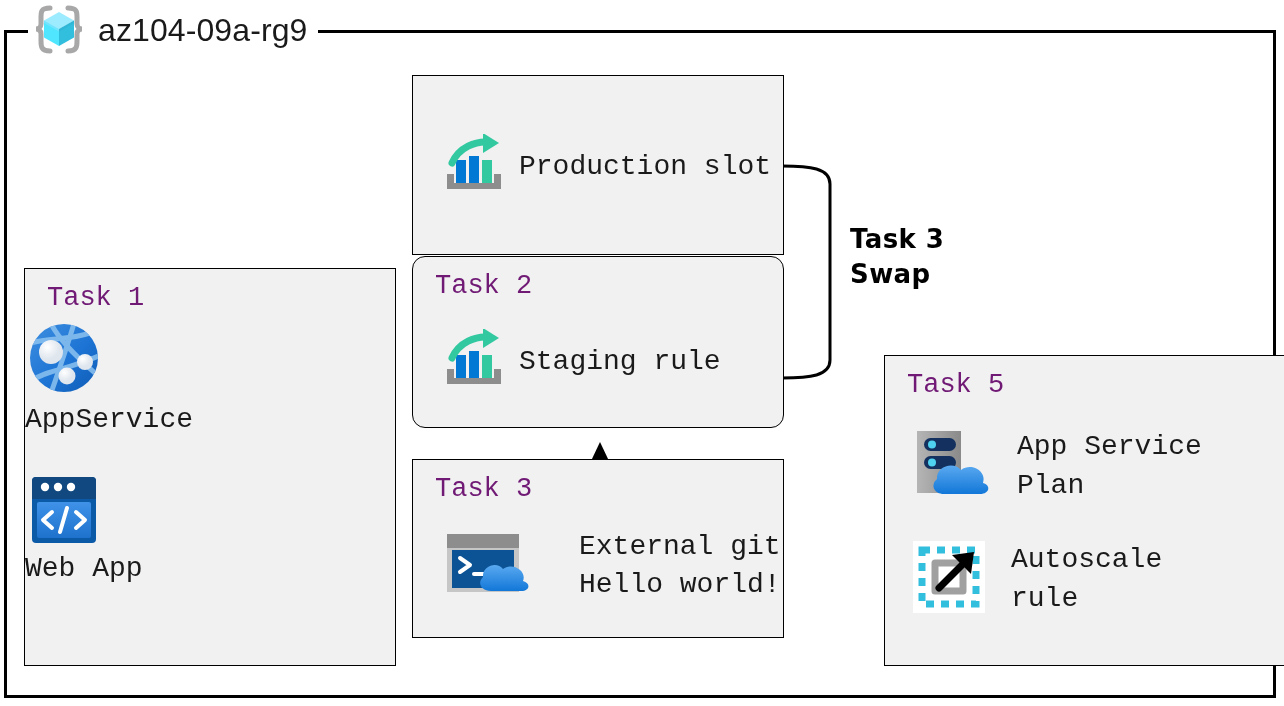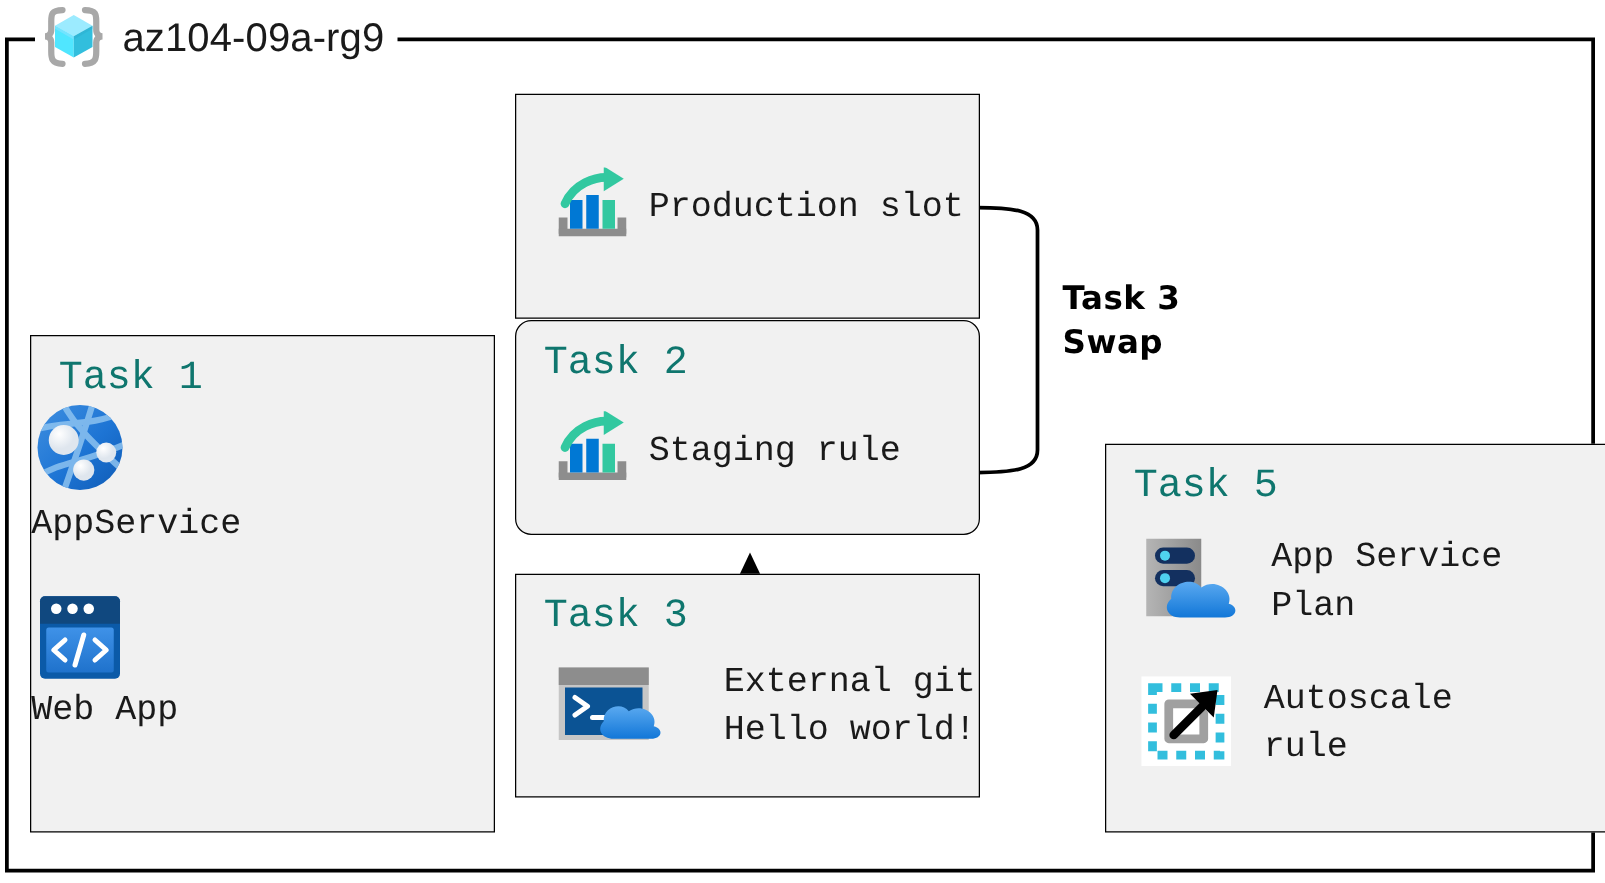--- a/index.html
+++ b/index.html
@@ -68,22 +68,22 @@
     position: absolute;
     background: #f1f1f1;
     border: 1px solid #000000;
     box-sizing: border-box;
     font-family: Liberation Mono, monospace;
   }
   .box-title {
     position: absolute;
     left: 22px;
     top: 14px;
-    font-size: 32px;
-    color: #0f766e;
+    font-size: 27px;
+    color: #701a75;
     white-space: nowrap;
   }
   .row {
     position: absolute;
     display: flex;
     align-items: center;
     gap: 14px;
   }
   .row-label {
     font-size: 28px;

